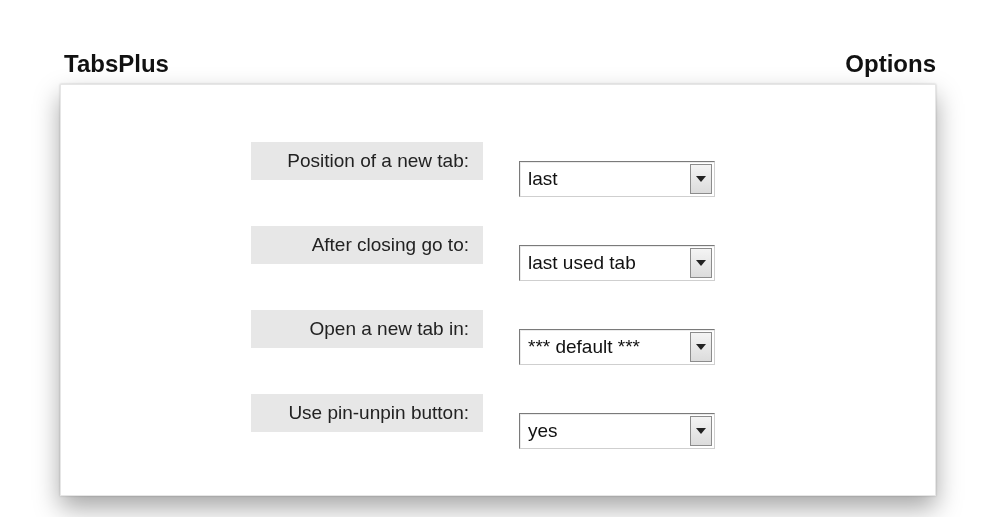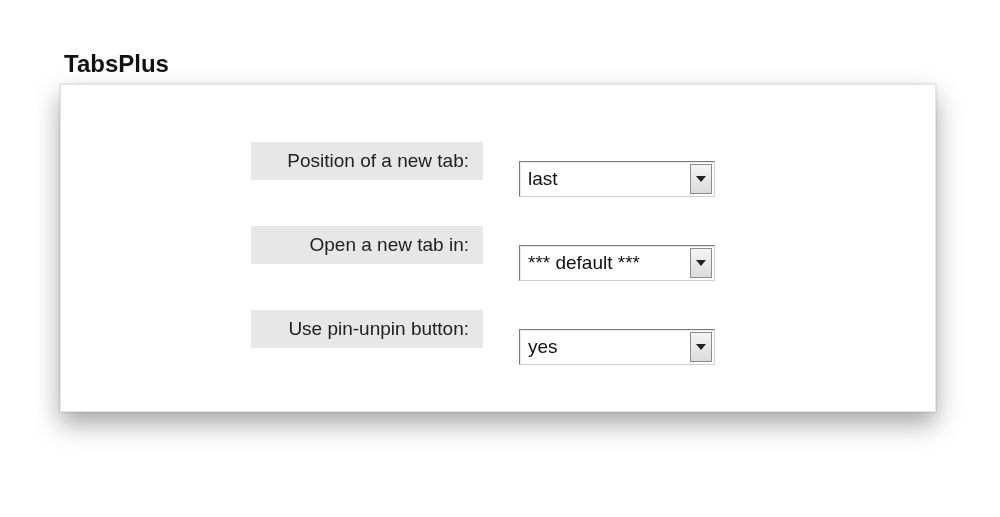--- a/index.html
+++ b/index.html
@@ -73,20 +73,21 @@
       align-items: center; justify-content: center;
     }
     .select-btn svg { display: block; }
   </style>
 </head>
 <body>
 
 <div class="wrapper">
   <div class="header">
     <span>TabsPlus</span>
+    <span>Options</span>
   </div>
 
   <div class="panel">
     <div class="form">
 
       <div class="row">
         <div class="cell-label">
           <div class="label-box">Position of a new tab:</div>
         </div>
         <div class="cell-value">
@@ -94,20 +95,35 @@
             <span class="select-text">last</span>
             <span class="select-btn">
               <svg width="10" height="6" viewBox="0 0 10 6">
                   <polygon points="0,0 10,0 5,6" fill="#222"></polygon>
                 </svg>
             </span>
           </div>
         </div>
       </div>
 
+      <div class="row">
+        <div class="cell-label">
+          <div class="label-box">After closing go to:</div>
+        </div>
+        <div class="cell-value">
+          <div class="select-box">
+            <span class="select-text">last used tab</span>
+            <span class="select-btn">
+              <svg width="10" height="6" viewBox="0 0 10 6">
+                  <polygon points="0,0 10,0 5,6" fill="#222"></polygon>
+                </svg>
+            </span>
+          </div>
+        </div>
+      </div>
 
       <div class="row">
         <div class="cell-label">
           <div class="label-box">Open a new tab in:</div>
         </div>
         <div class="cell-value">
           <div class="select-box">
             <span class="select-text">*** default ***</span>
             <span class="select-btn">
               <svg width="10" height="6" viewBox="0 0 10 6">

